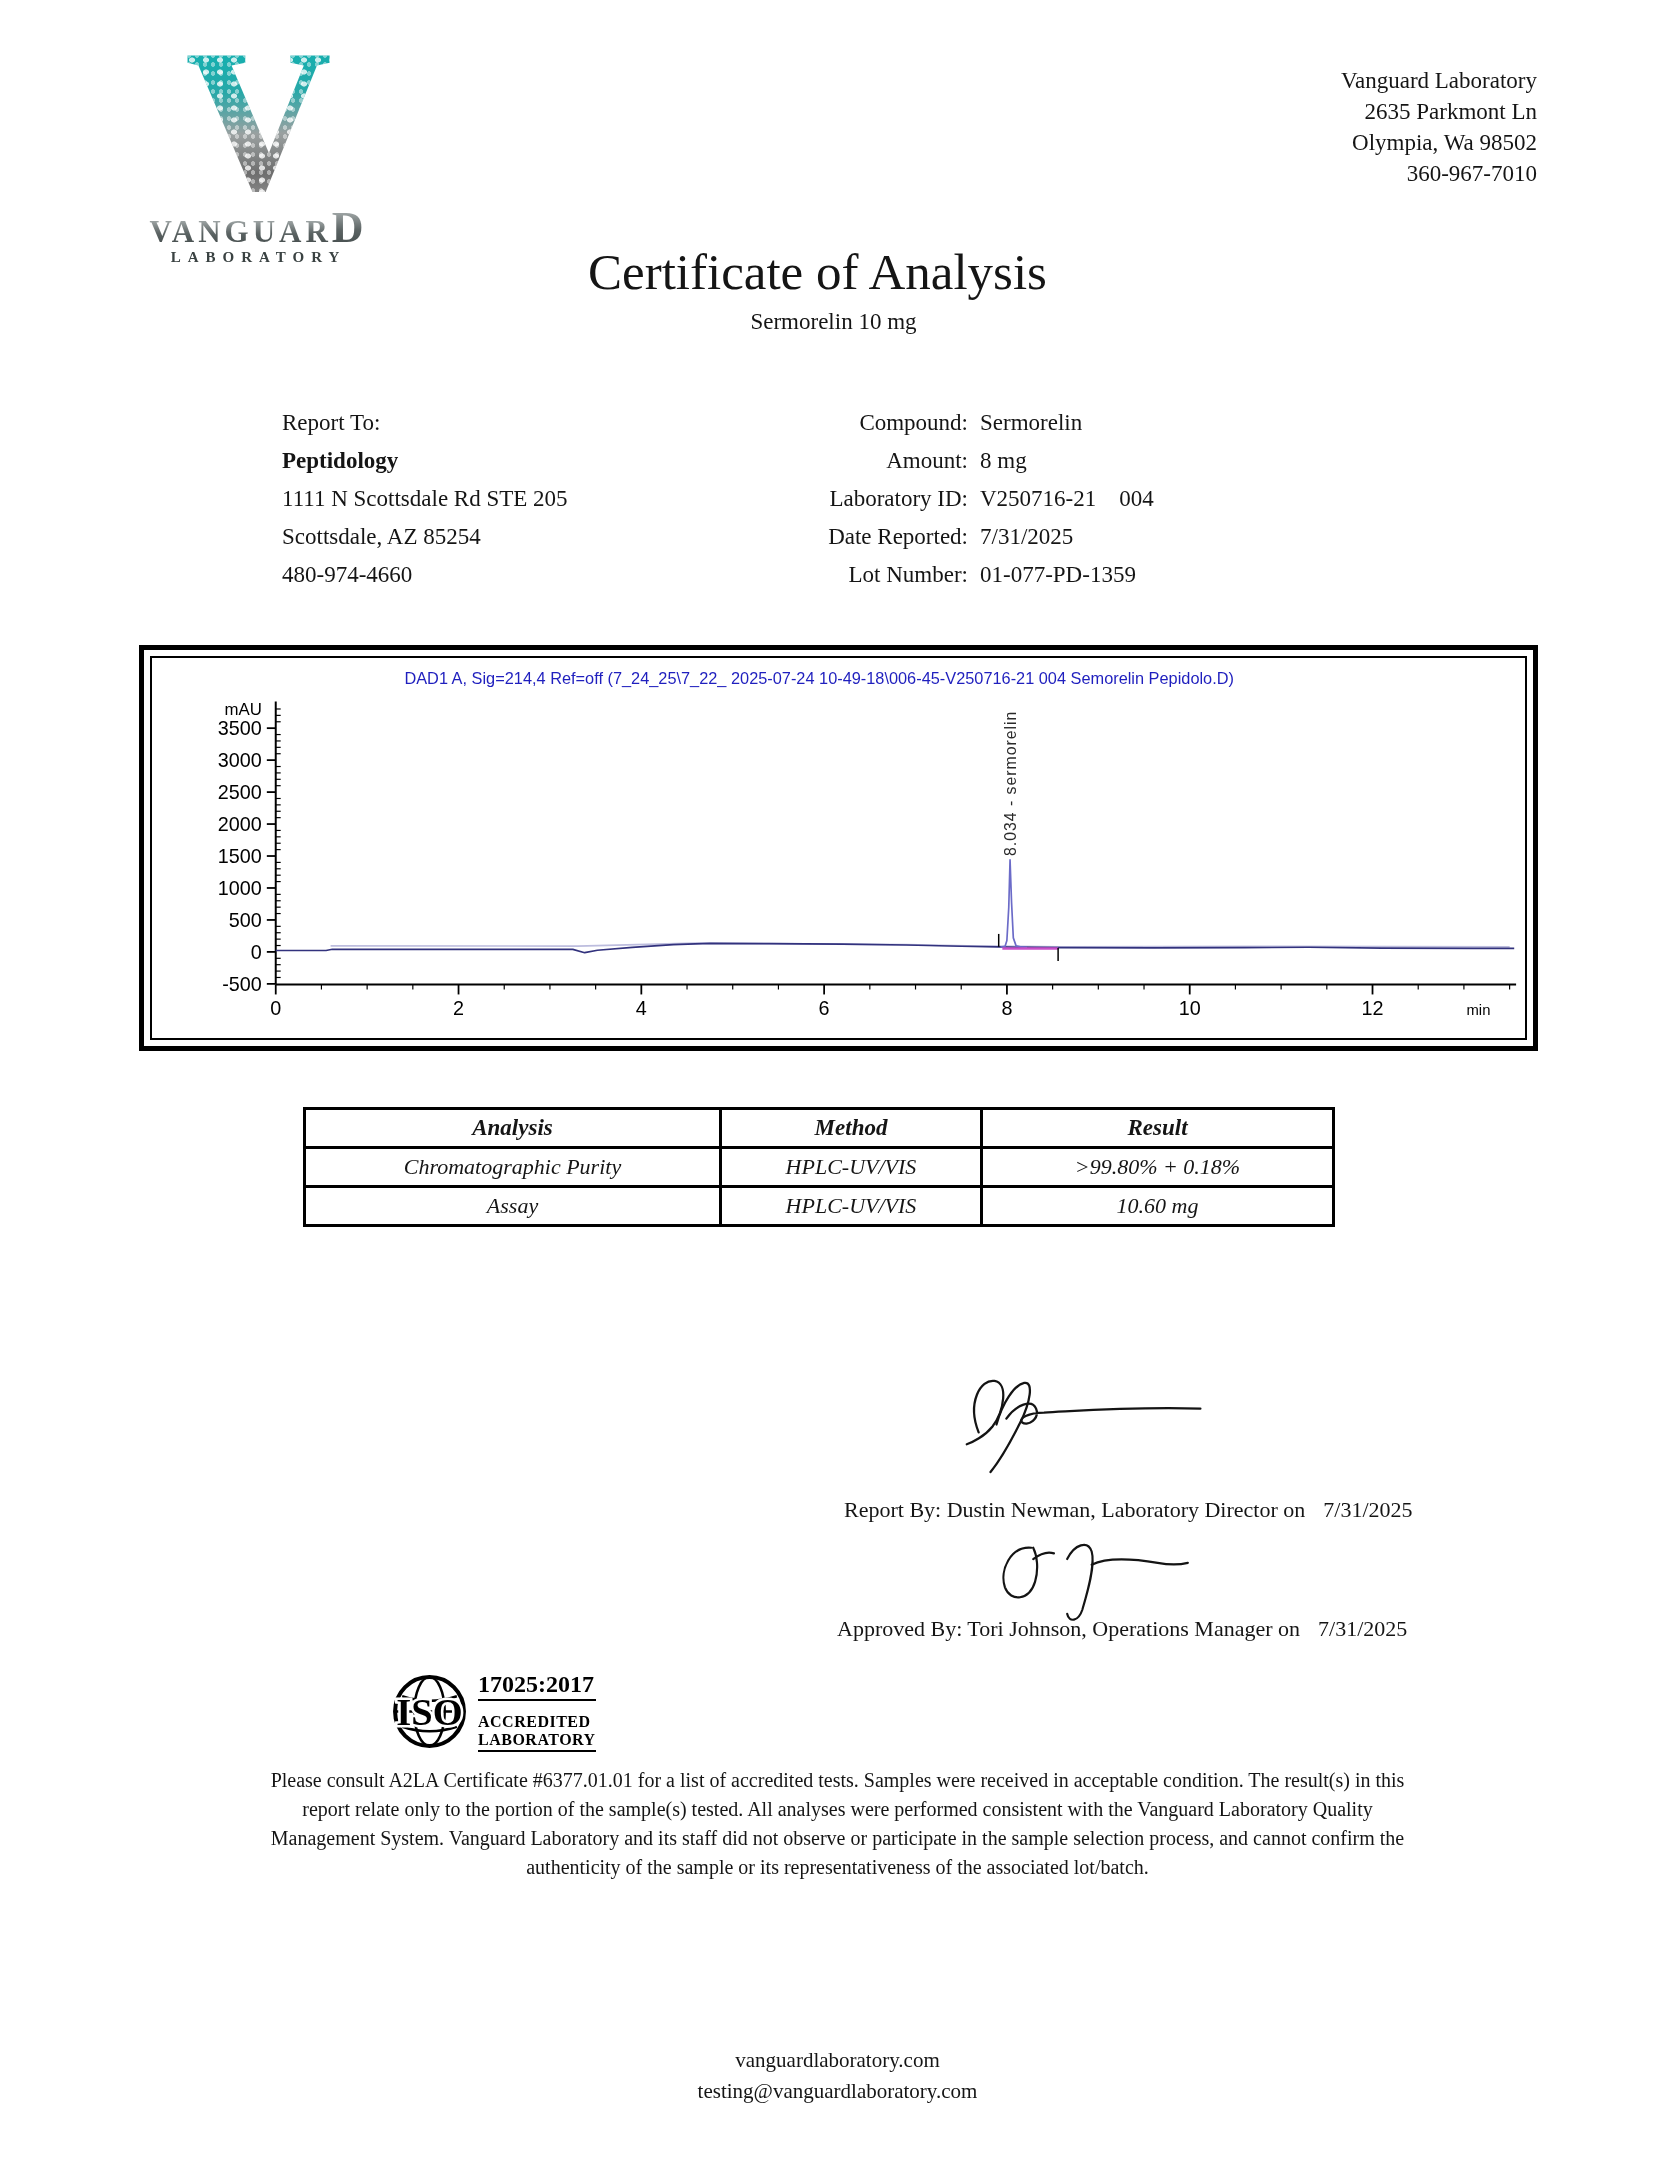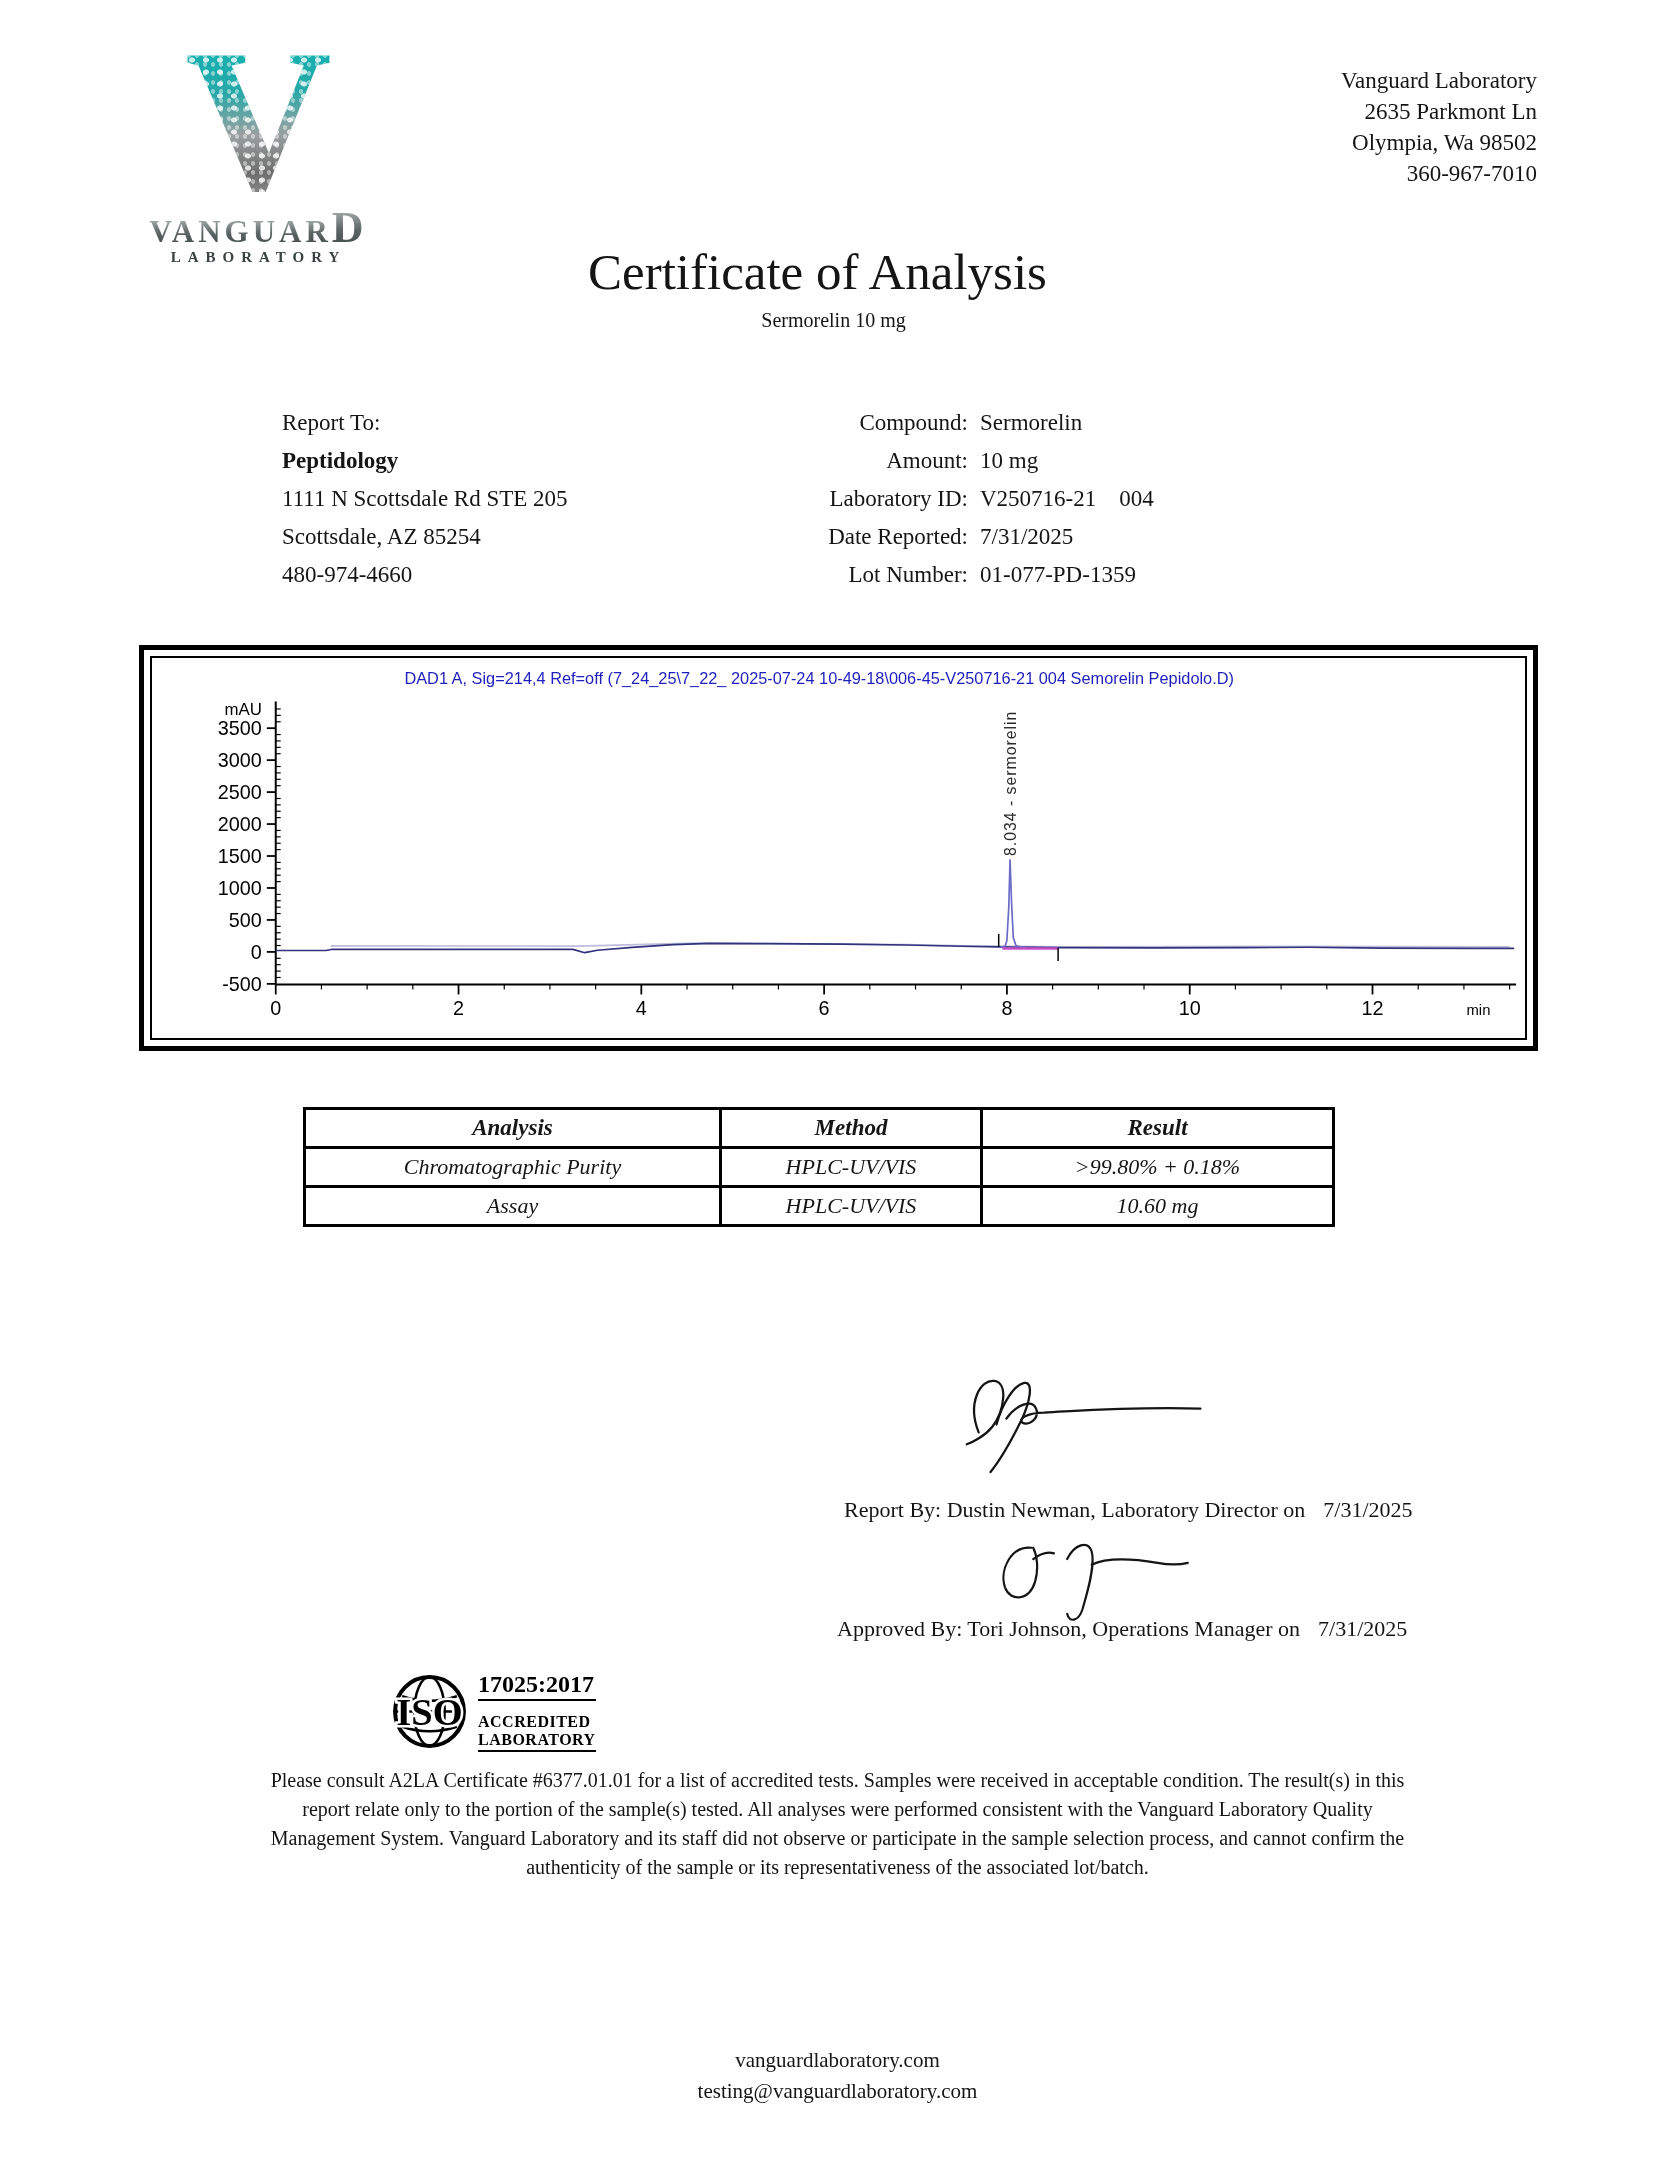--- a/index.html
+++ b/index.html
@@ -33,21 +33,21 @@
   }
   .logo-name .ln-main { font-size:31px; }
   .logo-name .ln-big  { font-size:44px; }
   .logo-sub {
     margin-top:-4px; font-size:15px; letter-spacing:7px; color:#3a4242; font-weight:bold;
   }
   
   .lab-address { position:absolute; right:138px; top:65px; text-align:right; font-size:23px; line-height:31px; }
   
   .doc-title { position:absolute; left:0; right:40px; top:244px; text-align:center; font-size:51px; line-height:57px; }
-  .doc-subtitle { position:absolute; left:0; right:40px; top:309px; text-align:center; font-size:20px;padding-left:32px; }
+  .doc-subtitle { position:absolute; left:0; right:40px; top:309px; text-align:center; font-size:23px;padding-left:32px; }
   
   .report-to { position:absolute; left:282px; top:404px; font-size:23px; line-height:38px; }
   .report-to .bold { font-weight:bold; }
   .sample-info { position:absolute; left:673px; top:404px; font-size:23px; line-height:38px; }
   .sample-info .row { display:flex; }
   .sample-info .info-lbl { width:307px; text-align:right; padding-right:12px; }
   .sample-info .info-val { white-space:pre; }
   
   .chart-outer { position:absolute; left:139px; top:645px; width:1399px; height:406px; border:5px solid #000; background:#fff; }
   .chart-inner { position:absolute; left:6px; right:6px; top:6px; bottom:6px; border:2px solid #000; }
@@ -110,21 +110,21 @@
     <div>480-974-4660</div>
   </div>
 
   <div class="sample-info">
     <div class="row">
         <span class="info-lbl">Compound:</span>
         <span class="info-val">Sermorelin</span>
       </div>
     <div class="row">
         <span class="info-lbl">Amount:</span>
-        <span class="info-val">10 mg</span>
+        <span class="info-val">8 mg</span>
       </div>
     <div class="row">
         <span class="info-lbl">Laboratory ID:</span>
         <span class="info-val">V250716-21    004</span>
       </div>
     <div class="row">
         <span class="info-lbl">Date Reported:</span>
         <span class="info-val">7/31/2025</span>
       </div>
     <div class="row">

